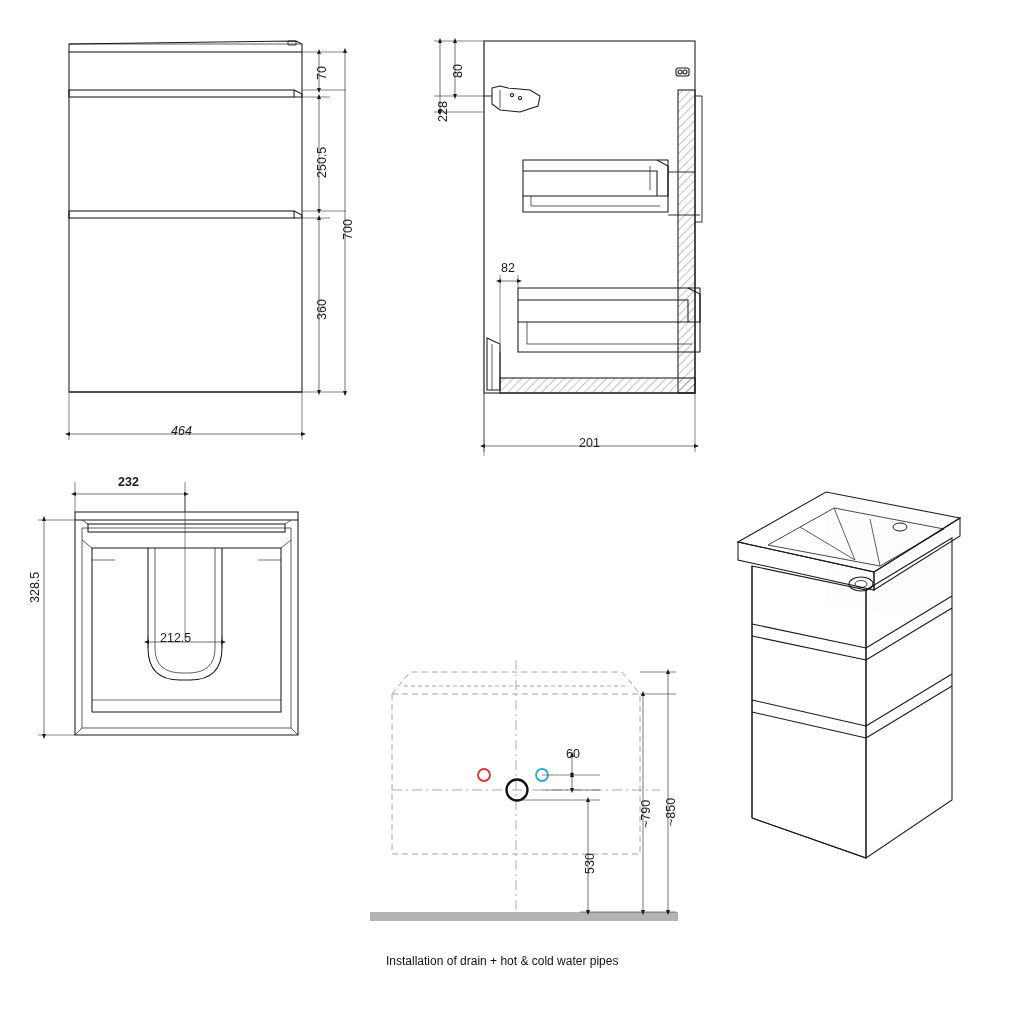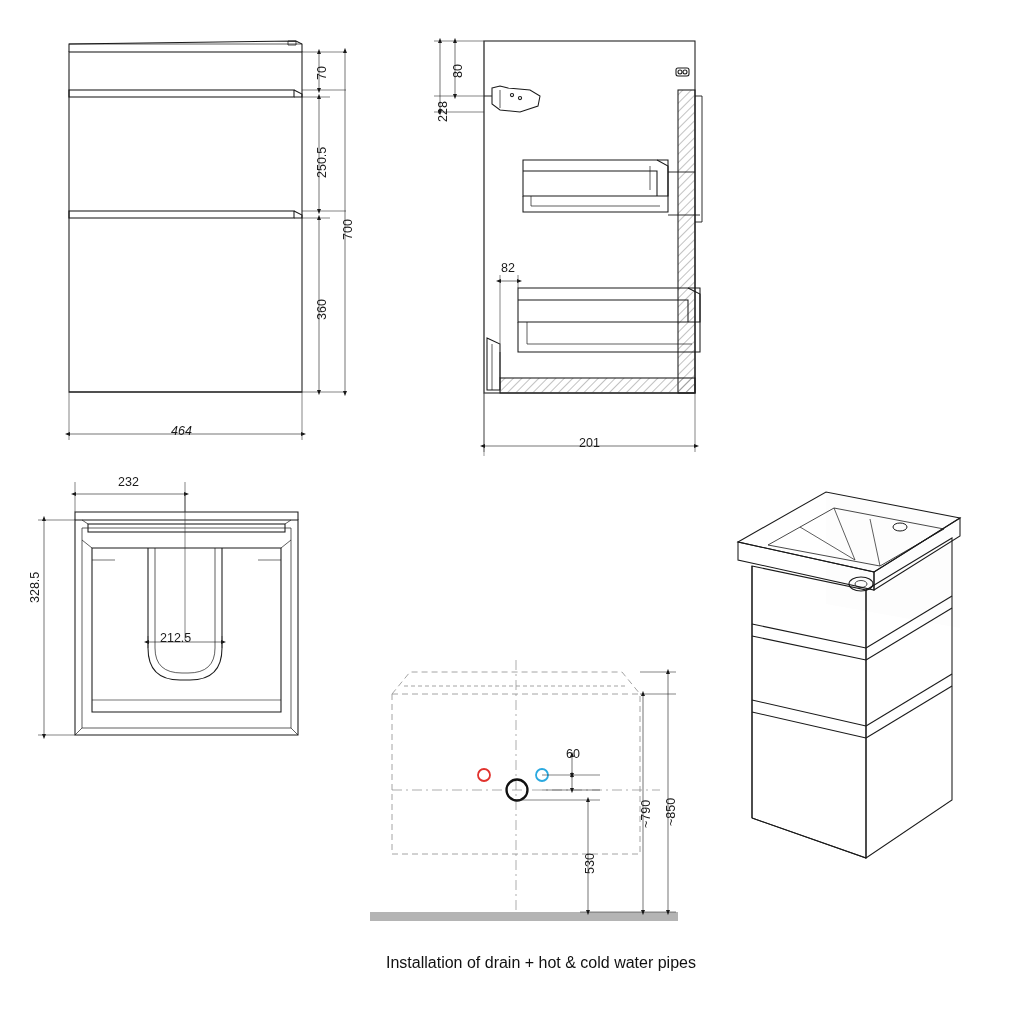--- a/index.html
+++ b/index.html
@@ -19,21 +19,21 @@
     color:#1a1a1a;
     white-space:nowrap;
     line-height:1;
   }
   .dim-label.rot{
     transform:rotate(-90deg);
     transform-origin:left top;
   }
   .caption{
     position:absolute;
-    font-size:16px;
+    font-size:12px;
     color:#111;
     white-space:nowrap;
   }
 </style>
 </head>
 <body>
 
 <div class="stage">
 
 <svg viewBox="0 0 1024 1024" xmlns="http://www.w3.org/2000/svg">
@@ -260,21 +260,21 @@
 <div class="dim-label rot" style="left:316px;top:178px;">250.5</div>
 <div class="dim-label rot" style="left:316px;top:320px;">360</div>
 <div class="dim-label rot" style="left:342px;top:240px;">700</div>
 <div class="dim-label" style="left:171px;top:425px;font-style:italic;">464</div>
 
 <div class="dim-label rot" style="left:452px;top:78px;">80</div>
 <div class="dim-label rot" style="left:437px;top:122px;">228</div>
 <div class="dim-label" style="left:501px;top:262px;">82</div>
 <div class="dim-label" style="left:579px;top:437px;">201</div>
 
-<div class="dim-label" style="left:118px;top:476px;">232</div>
+<div class="dim-label" style="left:118px;top:476px;font-weight:bold;">232</div>
 <div class="dim-label rot" style="left:29px;top:603px;">328.5</div>
 <div class="dim-label" style="left:160px;top:632px;">212.5</div>
 
 <div class="dim-label" style="left:566px;top:748px;">60</div>
 <div class="dim-label rot" style="left:584px;top:874px;">530</div>
 <div class="dim-label rot" style="left:640px;top:828px;">~790</div>
 <div class="dim-label rot" style="left:665px;top:826px;">~850</div>
 
 <div class="caption" style="left:386px;top:954px;">Installation of drain + hot &amp; cold water pipes</div>
 

